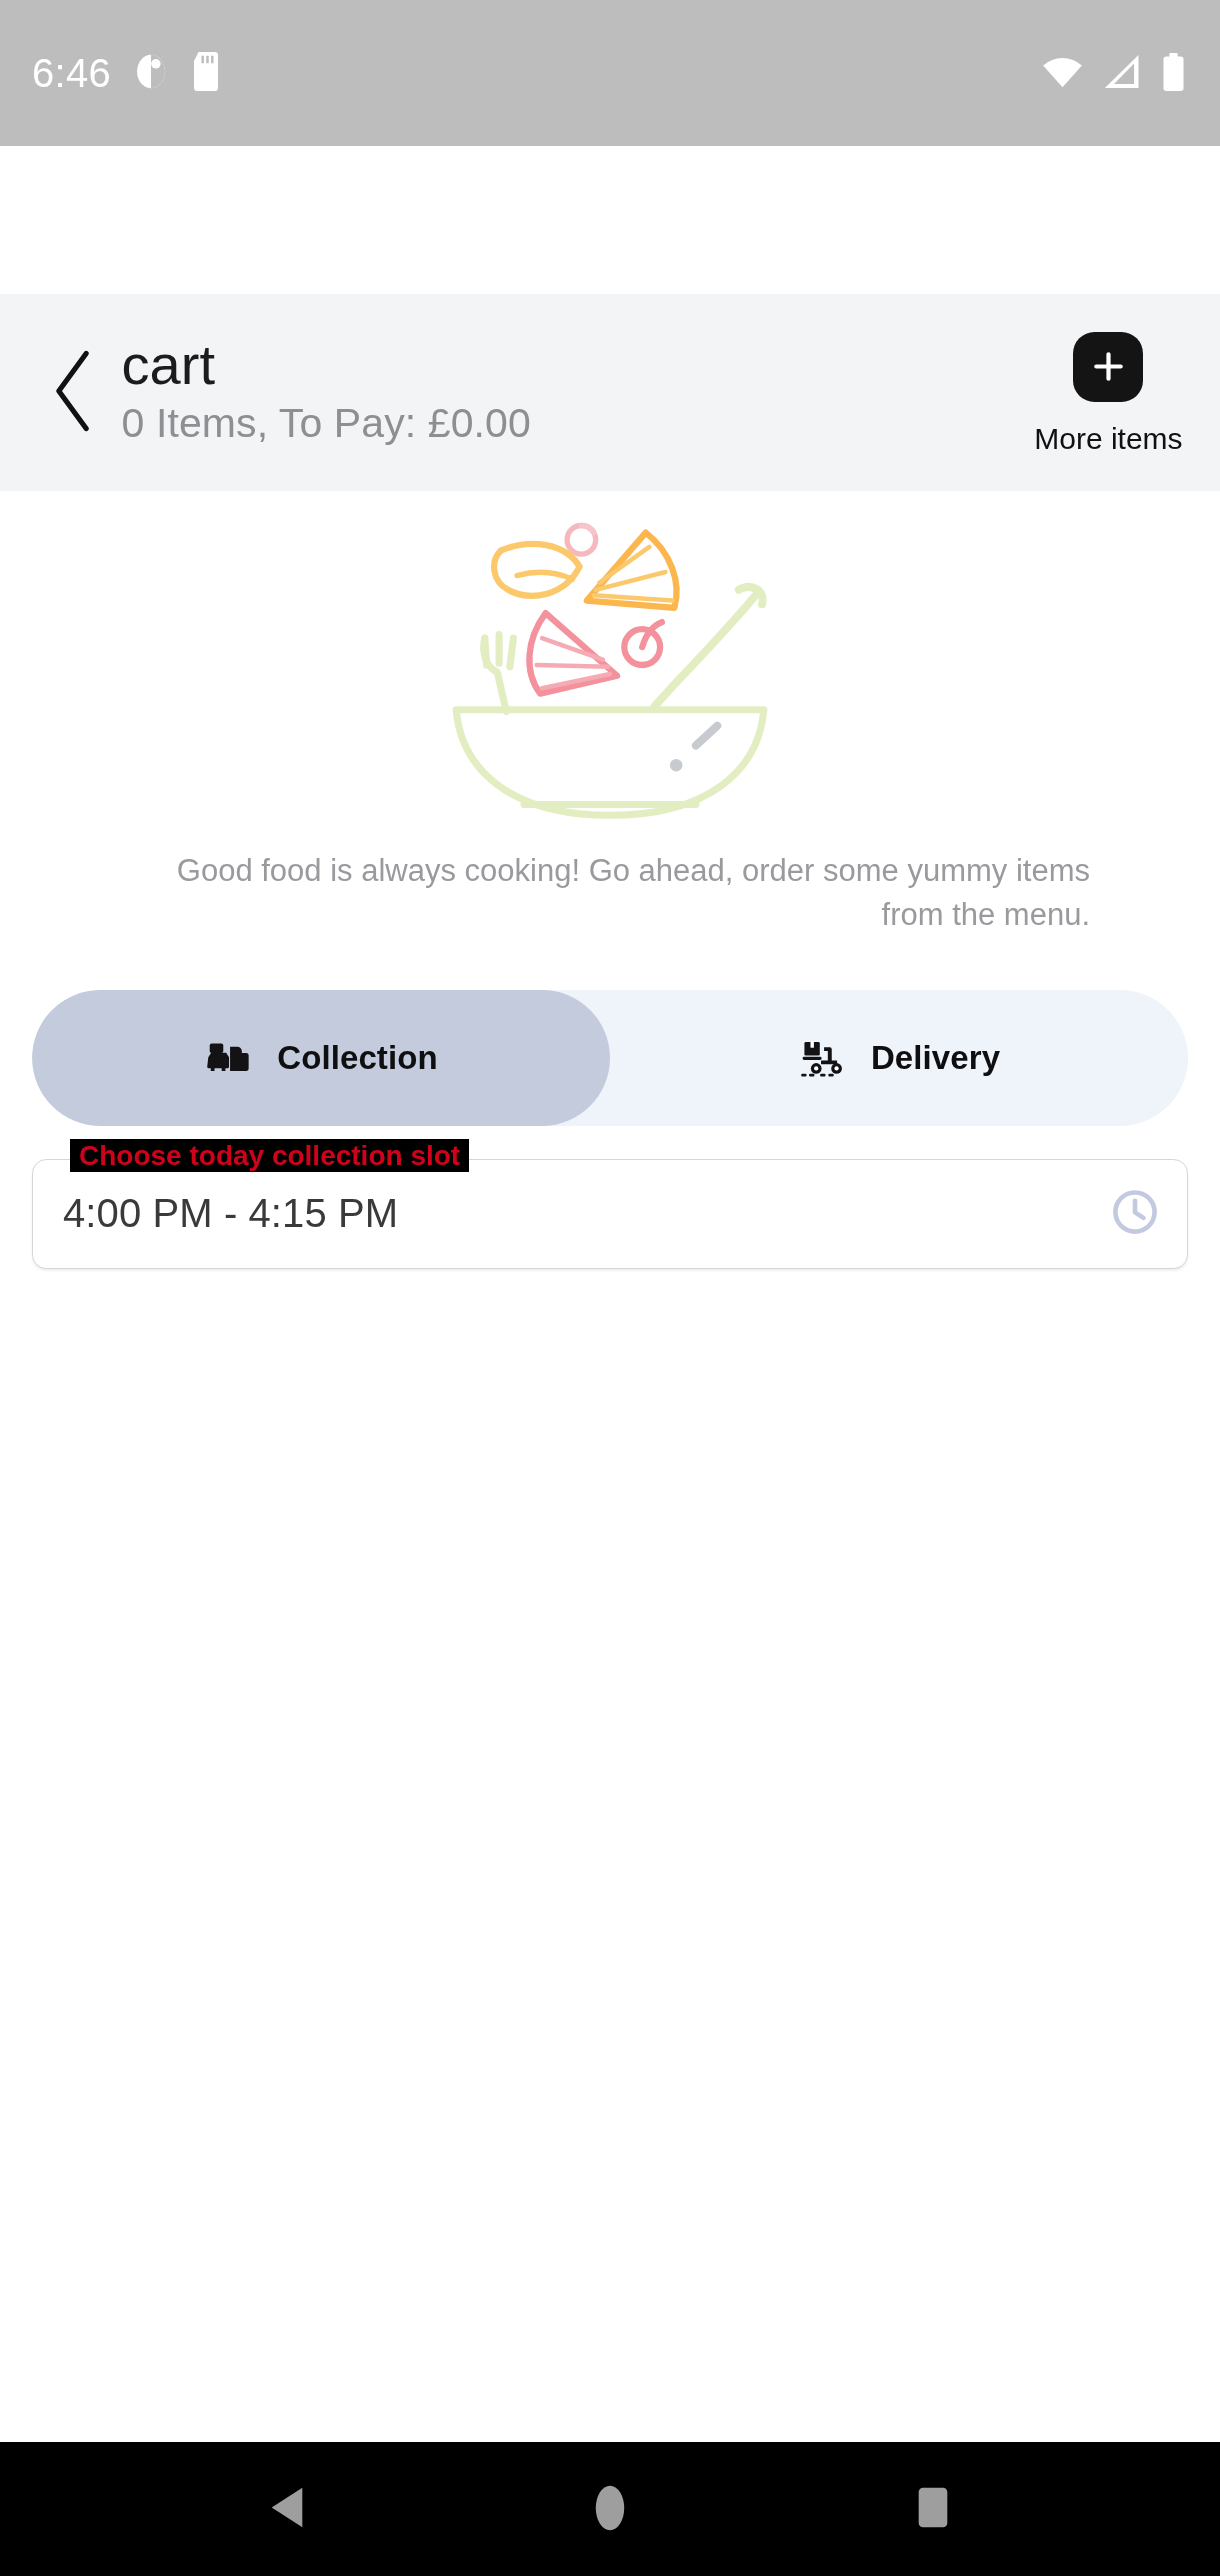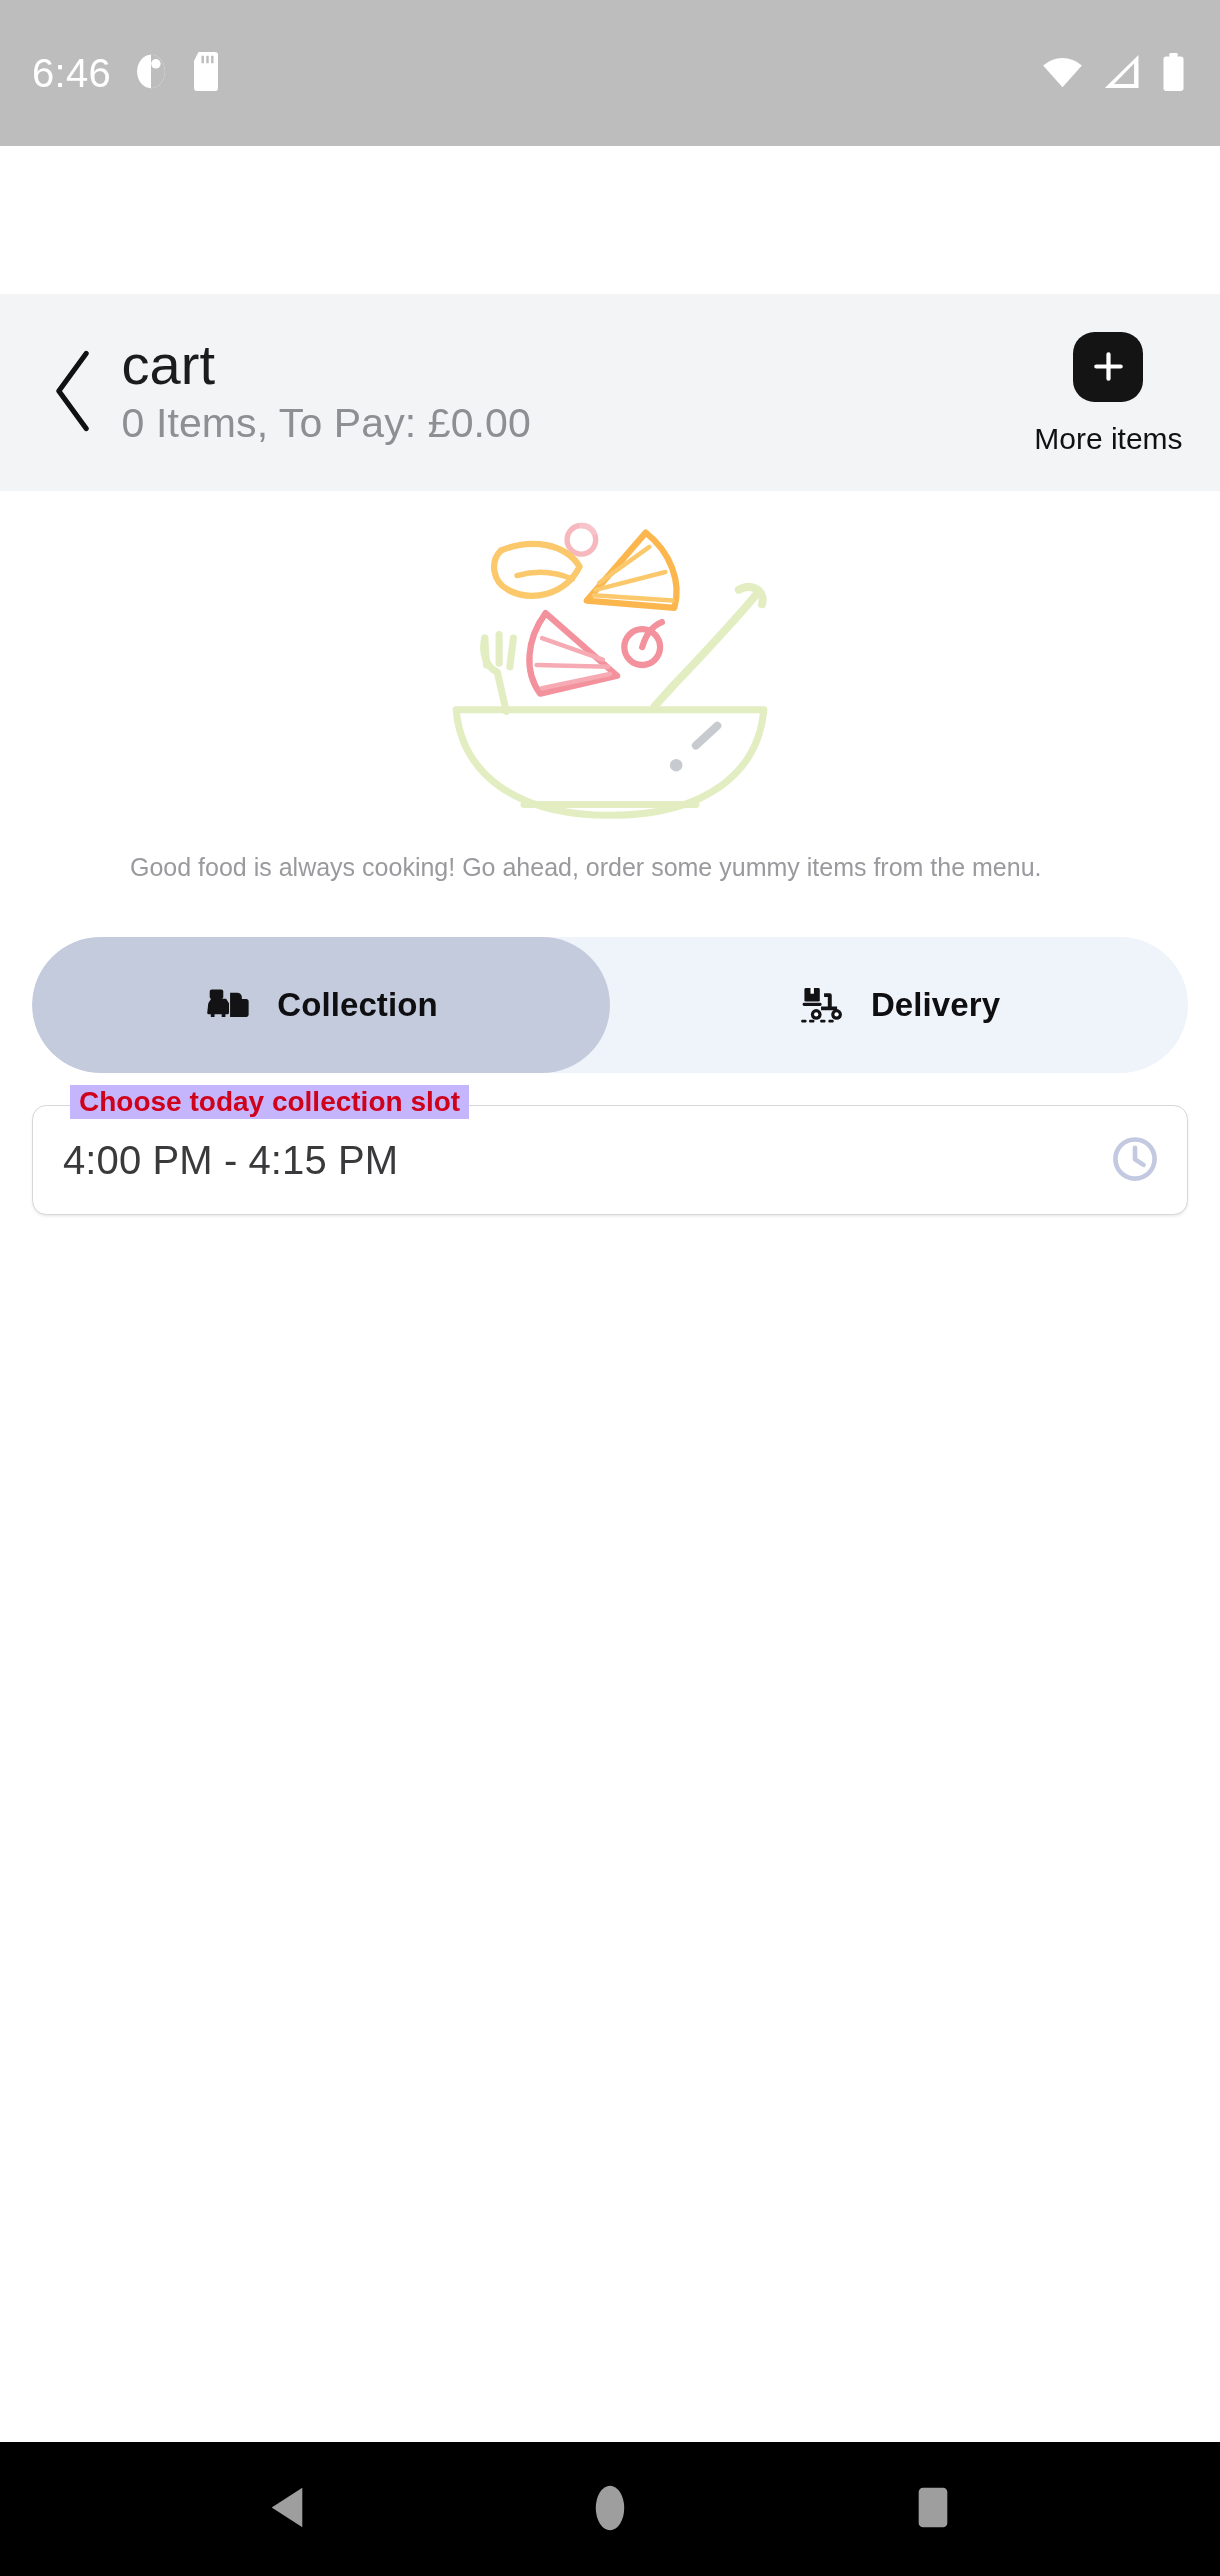--- a/index.html
+++ b/index.html
@@ -137,22 +137,22 @@
     letter-spacing: 0.2px;
   }
 
   .empty-art {
     display: flex;
     justify-content: center;
     margin-top: 12.5px;
   }
 
   .empty-desc {
-    text-align: left;
-    font-size: 25px;
+    text-align: right;
+    font-size: 31px;
     color: #9a9a9e;
     line-height: 1.45;
     margin-top: 23px;
     padding: 0 98px;
   }
 
   
   .totals {
     margin-top: 114px;
   }
@@ -239,21 +239,21 @@
   .field-value {
     font-size: 40px;
     color: #3a3a3c;
     letter-spacing: 0.1px;
     flex: 1 1 auto;
   }
   .field-label {
     position: absolute;
     left: 38px;
     top: -7.2px;
-    background: #c4b5fd;
+    background: #000000;
     padding: 0 9px;
     font-size: 28px;
     font-weight: bold;
     color: #d0021b;
     line-height: 1.2;
     z-index: 2;
     white-space: nowrap;
   }
   .clock-icon { display: block; flex: 0 0 auto; }
 

